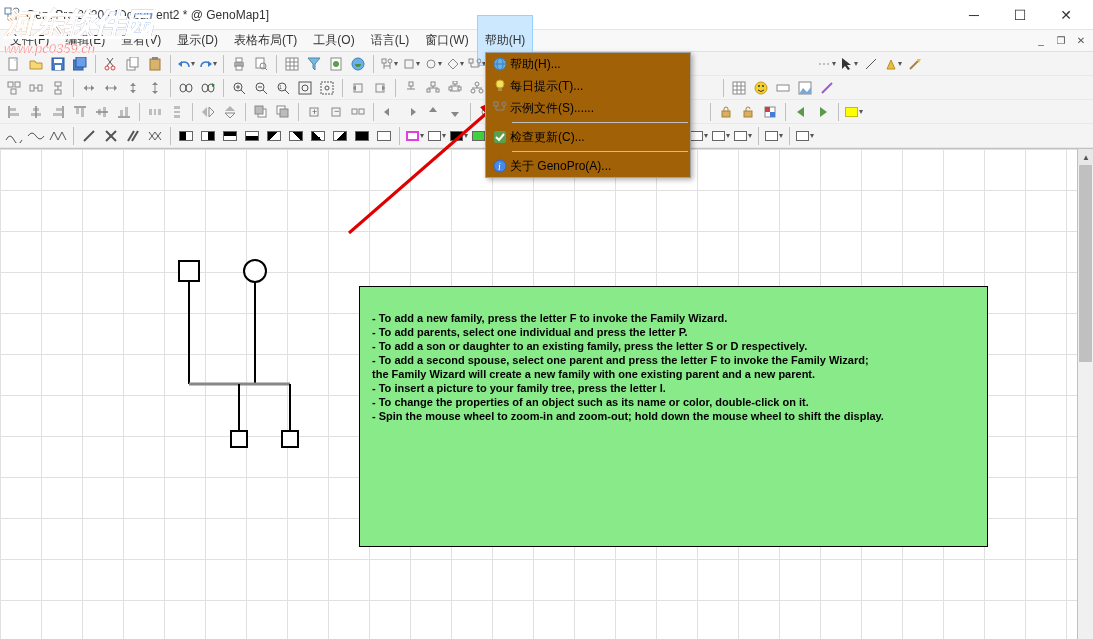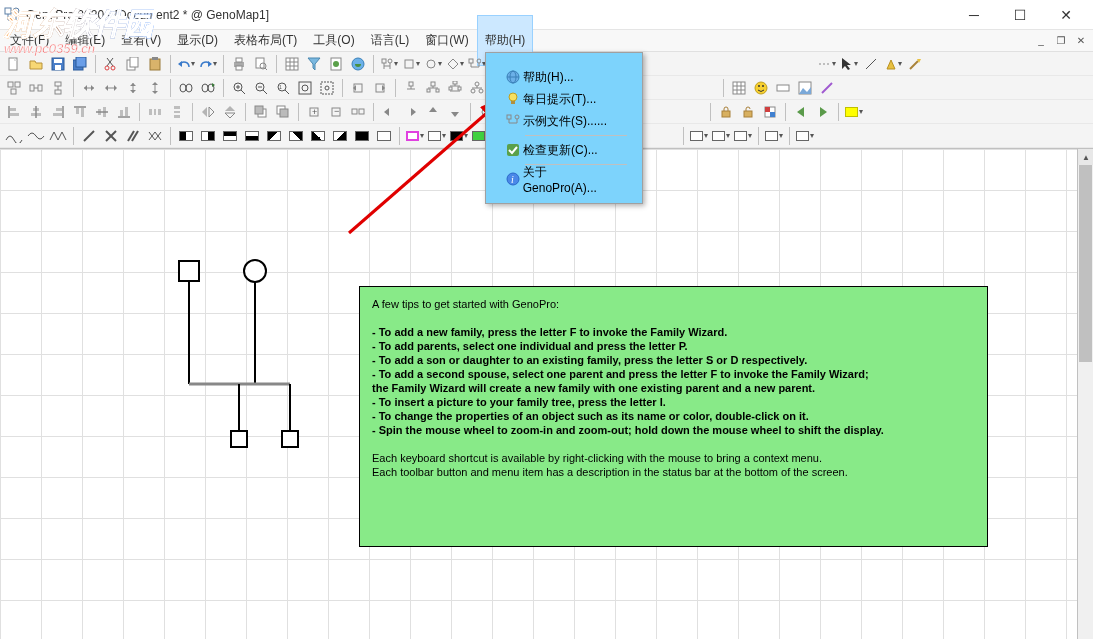--- a/index.html
+++ b/index.html
@@ -37,31 +37,31 @@
 
 .geno-svg { position: absolute; left: 177px; top: 110px; }
 
 
 .tips-box { position: absolute; left: 359px; top: 137px; width: 629px; height: 261px; background: #88ea88; border: 1px solid #000; padding: 10px 12px; font-family: Tahoma, sans-serif; font-size: 11px; line-height: 14px; color: #000; }
 .tips-box p { margin: 0; }
 .tips-box .para2 { margin-top: 14px; font-weight: bold; }
 .tips-box .para3 { margin-top: 14px; }
 
 
-.dropdown { position: absolute; left: 485px; top: 52px; width: 158px; background: #7dd3fc; border: 1px solid #a0a0a0; box-shadow: 2px 2px 5px rgba(0,0,0,0.3); padding: 13px; z-index: 100; }
+.dropdown { position: absolute; left: 485px; top: 52px; width: 206px; background: #a16207; border: 1px solid #a0a0a0; box-shadow: 2px 2px 5px rgba(0,0,0,0.3); padding: 0; z-index: 100; }
 .dropdown .dd-item { display: flex; align-items: center; height: 22px; padding: 0 6px 0 4px; font-size: 12px; color: #000; }
 .dropdown .dd-icon { width: 20px; height: 16px; display: flex; align-items: center; justify-content: center; }
 .dropdown .dd-sep-h { height: 1px; background: #c0c0c0; margin: 3px 2px 3px 26px; }
 
 
 .red-arrow { position: absolute; left: 344px; top: 78px; pointer-events: none; z-index: 50; }
 
 
 .watermark { position: absolute; left: 4px; top: 4px; z-index: 200; pointer-events: none; }
-.watermark .wm-main { font-family: "KaiTi","STKaiti",serif; font-size: 30px; font-weight: bold; font-style: italic; background: linear-gradient(90deg,#ff8000,#0060ff); -webkit-background-clip: text; background-clip: text; color: transparent; -webkit-text-stroke: 1px #fff; }
+.watermark .wm-main { font-family: "KaiTi","STKaiti",serif; font-size: 30px; font-weight: bold; font-style: italic; background: linear-gradient(90deg,#ff8000,#0060ff); -webkit-background-clip: text; background-clip: text; color: transparent; text-decoration: underline; -webkit-text-stroke: 1px #fff; }
 .watermark .wm-sub { font-family: Arial; font-size: 13px; font-style: italic; color: #ef4444; -webkit-text-stroke: 0.5px #fff; margin-top: -4px; }
 .sw { width:14px; height:10px; border:1px solid #666; display:inline-block;}
 </style>
 </head>
 <body>
 
 <div class="watermark">
   <div class="wm-main">河东软件园</div>
   <div class="wm-sub">www.pc0359.cn</div>
 </div>
@@ -803,35 +803,30 @@
       <line x1="12" y1="125" x2="113" y2="125" stroke="#888" stroke-width="3"></line>
 
       <line x1="62" y1="125" x2="62" y2="172" stroke="#000" stroke-width="2"></line>
       <line x1="113" y1="125" x2="113" y2="172" stroke="#000" stroke-width="2"></line>
 
       <rect x="54" y="172" width="16" height="16" fill="#fff" stroke="#000" stroke-width="2"></rect>
       <rect x="105" y="172" width="16" height="16" fill="#fff" stroke="#000" stroke-width="2"></rect>
     </svg>
 
     <div class="tips-box">
-      <p>A few tips to get started with GenoPro:</p>
       <div class="para2">
         <p>- To add a new family, press the letter F to invoke the Family Wizard.</p>
         <p>- To add parents, select one individual and press the letter P.</p>
         <p>- To add a son or daughter to an existing family, press the letter S or D respectively.</p>
         <p>- To add a second spouse, select one parent and press the letter F to invoke the Family Wizard;</p>
         <p>  the Family Wizard will create a new family with one existing parent and a new parent.</p>
         <p>- To insert a picture to your family tree, press the letter I.</p>
         <p>- To change the properties of an object such as its name or color, double-click on it.</p>
         <p>- Spin the mouse wheel to zoom-in and zoom-out; hold down the mouse wheel to shift the display.</p>
       </div>
-      <div class="para3">
-        <p>Each keyboard shortcut is available by right-clicking with the mouse to bring a context menu.</p>
-        <p>Each toolbar button and menu item has a description in the status bar at the bottom of the screen.</p>
-      </div>
     </div>
   </div>
 
   <div class="vscroll">
     <div class="arrow">▲</div>
     <div class="track">
         <div class="thumb"></div>
       </div>
 
   </div>

